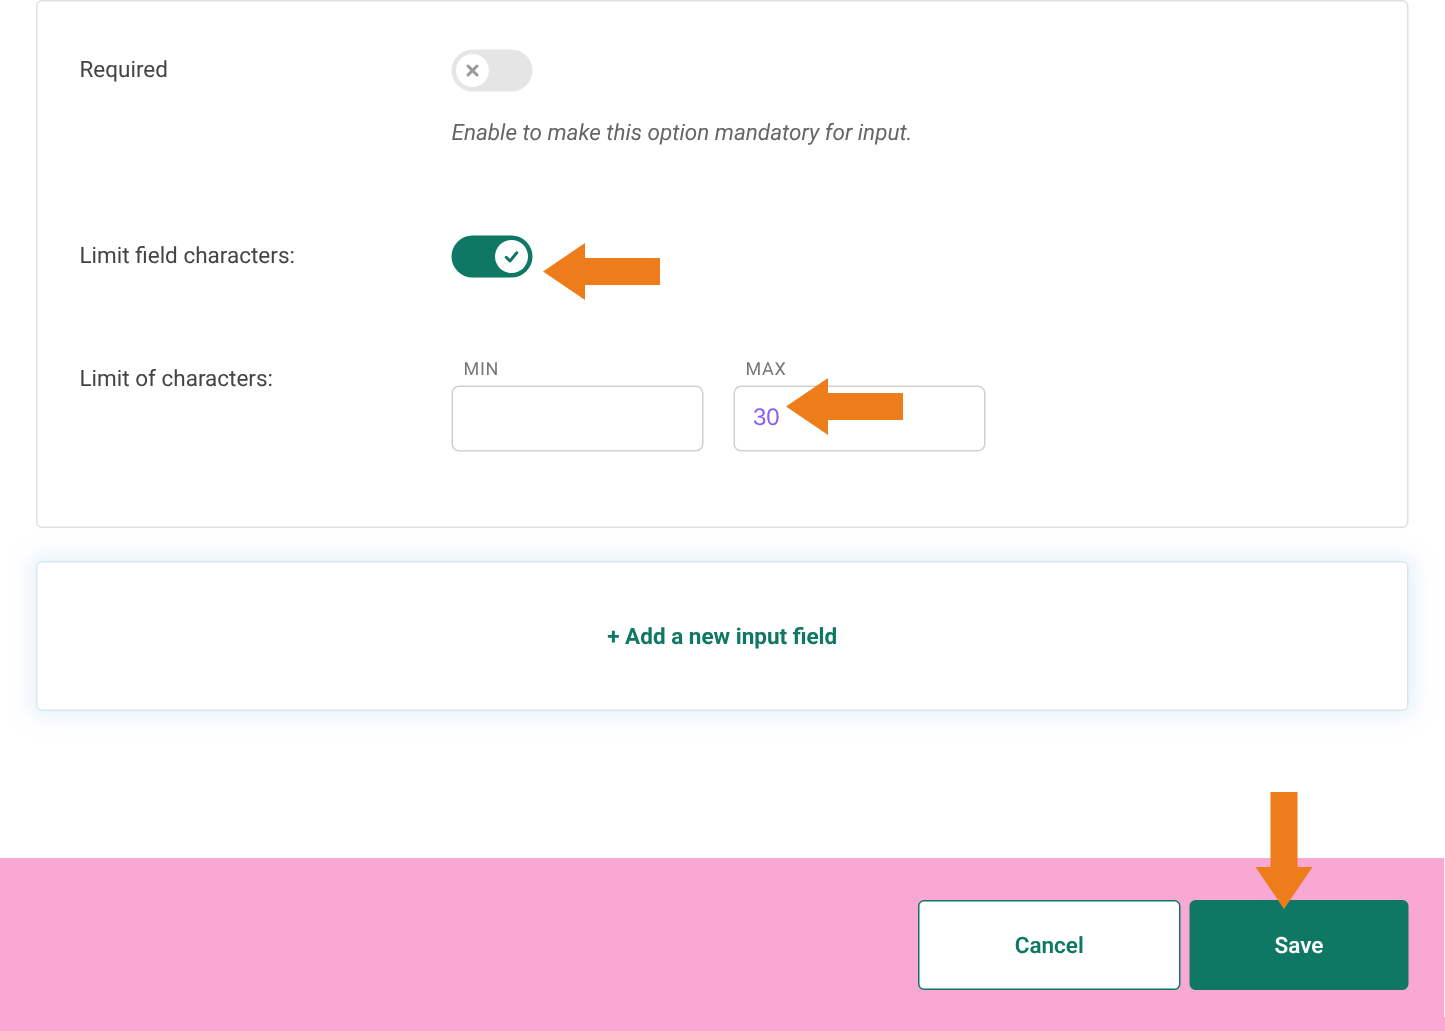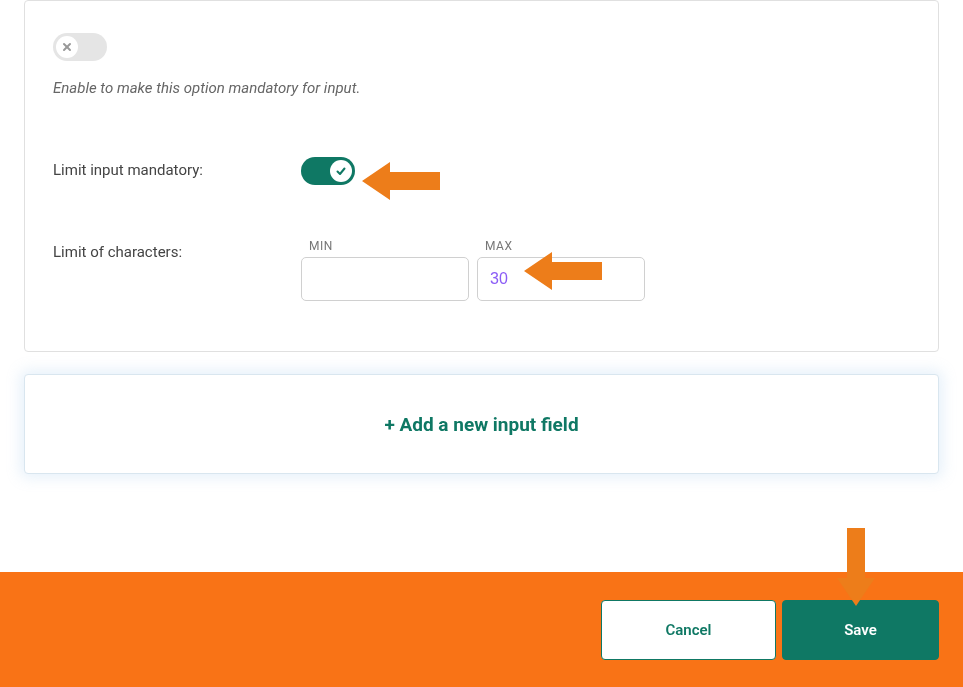--- a/index.html
+++ b/index.html
@@ -59,21 +59,21 @@
     }
     .toggle-off .toggle-knob { left: 3px; }
     .toggle-on .toggle-knob { right: 3px; }
     .toggle-knob svg { display: block; }
     .helper-text {
       margin-top: 14px;
       color: #666;
       font-style: italic;
       font-size: 15px;
     }
-    .input-pair { display: flex; gap: 8px; }
+    .input-pair { display: flex; gap: 20px; }
     .input-group { display: flex; flex-direction: column; }
     .input-label {
       font-size: 12px;
       color: #777;
       letter-spacing: 0.5px;
       margin-bottom: 4px;
       margin-left: 8px;
     }
     .num-input {
       width: 168px;
@@ -93,29 +93,29 @@
       box-shadow: 0 0 14px 4px rgba(160, 200, 235, 0.25);
       height: 100px;
       display: flex;
       align-items: center;
       justify-content: center;
       cursor: pointer;
     }
     .add-text {
       color: #0f7864;
       font-weight: 700;
-      font-size: 19px;
+      font-size: 15px;
     }
     .footer {
       position: absolute;
       left: 0;
       right: 0;
       bottom: 0;
       height: 115px;
-      background: #f97316;
+      background: #f9a8d4;
       display: flex;
       justify-content: flex-end;
       align-items: center;
       padding-right: 24px;
       gap: 6px;
     }
     .btn {
       height: 60px;
       width: 175px;
       border-radius: 4px;
@@ -128,49 +128,50 @@
     }
     .btn-cancel {
       background: #fff;
       border: 1px solid #0f7864;
       color: #0f7864;
     }
     .btn-save {
       background: #0f7864;
       border: 1px solid #0f7864;
       color: #fff;
-      width: 157px;
+      width: 146px;
     }
     .arrow {
       position: absolute;
       pointer-events: none;
     }
     .arrow svg { display: block; }
   </style>
 </head>
 <body>
 
 <div class="panel">
 
   <div class="form-row row-required">
+    <div class="label-col">Required</div>
     <div class="control-col">
       <div class="toggle toggle-off">
         <div class="toggle-knob">
           <svg width="10" height="10" viewBox="0 0 10 10">
             <line x1="2" y1="2" x2="8" y2="8" stroke="#999" stroke-width="2" stroke-linecap="round"></line>
             <line x1="8" y1="2" x2="2" y2="8" stroke="#999" stroke-width="2" stroke-linecap="round"></line>
           </svg>
         </div>
       </div>
       <div class="helper-text">Enable to make this option mandatory for input.</div>
     </div>
   </div>
 
   <div class="form-row row-limit">
-    <div class="label-col">Limit input mandatory:</div>
+    <div class="label-col">Limit field characters:</div>
     <div class="control-col">
       <div class="toggle toggle-on">
         <div class="toggle-knob">
           <svg width="12" height="12" viewBox="0 0 12 12">
             <polyline points="2.5,6.5 5,9 9.5,3.5" fill="none" stroke="#0f7864" stroke-width="2" stroke-linecap="round" stroke-linejoin="round"></polyline>
           </svg>
         </div>
       </div>
     </div>
   </div>

